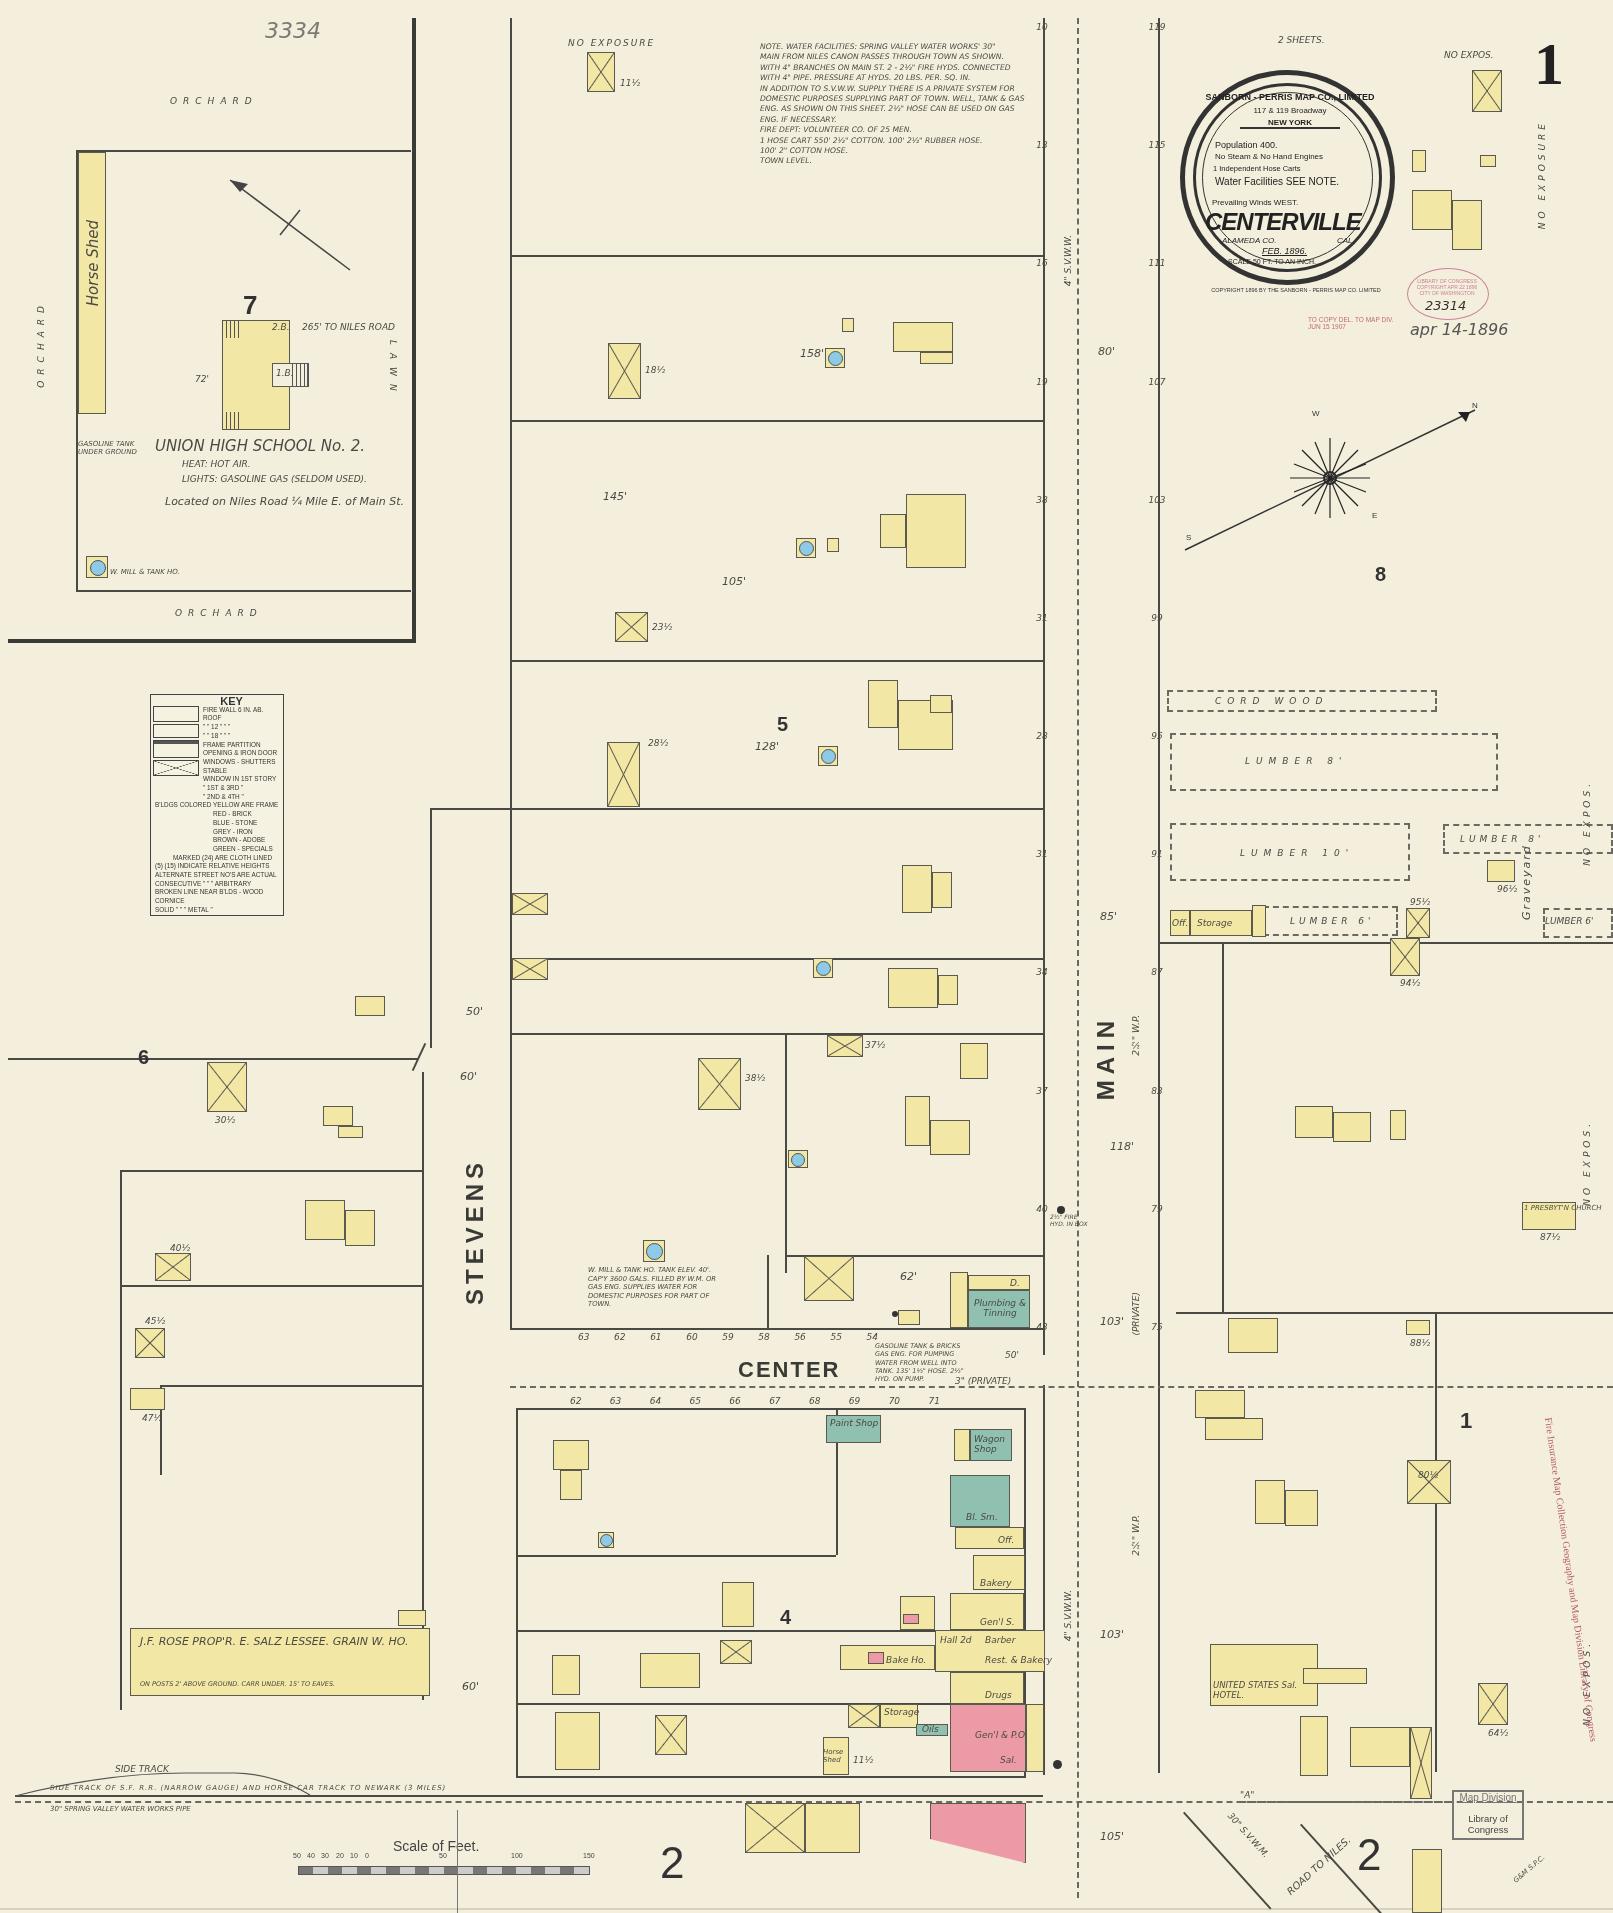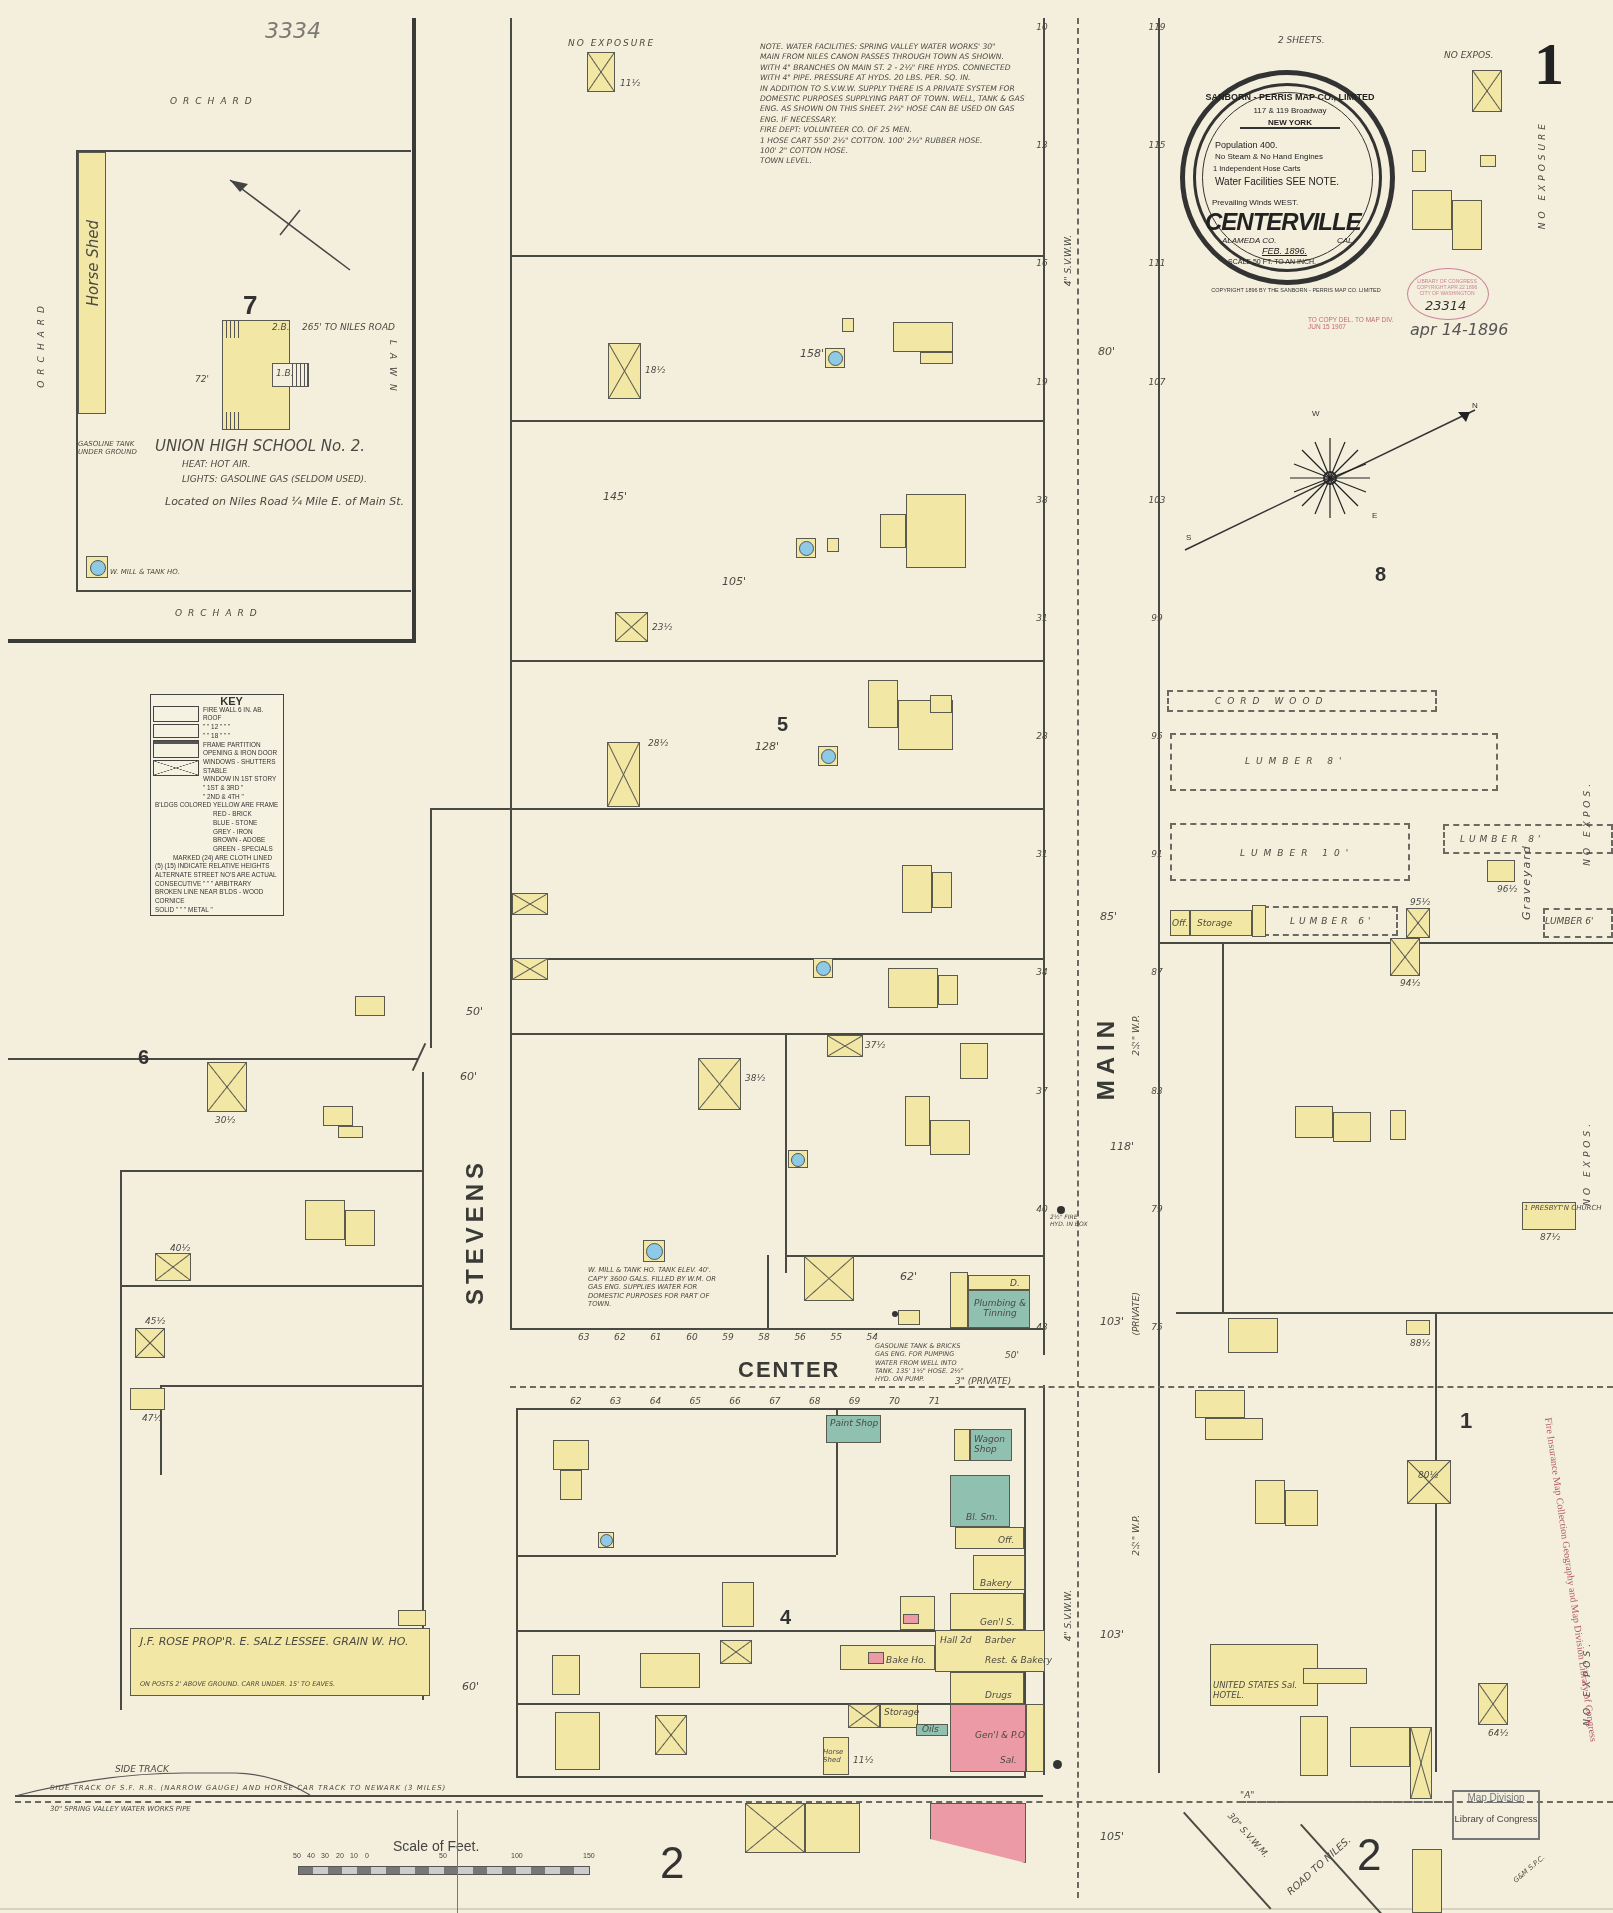--- a/index.html
+++ b/index.html
@@ -435,21 +435,21 @@
 <div class="bldg y" style="left:1303px;top:1668px;width:64px;height:16px;"></div>
 <div class="abs hand tiny" style="left:1213px;top:1680px;width:90px;font-size:8.5px;">UNITED STATES Sal. HOTEL.</div>
 <div class="bldg y" style="left:1300px;top:1716px;width:28px;height:60px;"></div>
 <div class="bldg y" style="left:1350px;top:1727px;width:60px;height:40px;"></div>
 <div class="bldg x-box" style="left:1410px;top:1727px;width:22px;height:72px;"></div>
 <div class="bldg x-box" style="left:1478px;top:1683px;width:30px;height:42px;"></div>
 <div class="abs hand tiny" style="left:1488px;top:1728px;">64½</div>
 <div class="abs hand tiny vtext" style="left:1582px;top:1640px;letter-spacing:4px;transform:rotate(180deg);">NO EXPOS.</div>
 
 <div class="abs" style="left:1508px;top:1420px;width:70px;font-size:10px;color:#b35a6a;font-family:'Liberation Serif',serif;writing-mode:vertical-rl;transform:rotate(-8deg);line-height:14px;">Fire Insurance Map Collection Geography and Map Division Library of Congress</div>
-<div class="abs stamp-box" style="left:1452px;top:1790px;width:88px;height:50px;box-sizing:border-box;">
+<div class="abs stamp-box" style="left:1452px;top:1790px;width:72px;height:50px;box-sizing:border-box;">
   <div style="text-align:center;font-size:10px;color:#777;text-decoration:underline;">Map Division</div>
   <div style="text-align:center;font-size:9.5px;color:#444;margin-top:10px;">Library of Congress</div>
 </div>
 <div class="abs hand tiny" style="left:1510px;top:1865px;transform:rotate(-40deg);font-size:7px;">G&amp;M S.P.C.</div>
 
 <div class="line" style="left:1183px;top:1813px;width:2px;height:130px;transform:rotate(-42deg);transform-origin:top left;"></div>
 <div class="line" style="left:1300px;top:1825px;width:2px;height:130px;transform:rotate(-42deg);transform-origin:top left;"></div>
 <div class="abs hand tiny" style="left:1278px;top:1860px;transform:rotate(-42deg);font-size:10px;">ROAD TO NILES.</div>
 <div class="abs hand tiny" style="left:1220px;top:1830px;transform:rotate(48deg);">30" S.V.W.M.</div>
 <div class="dash-h" style="left:1240px;top:1801px;width:210px;"></div>

